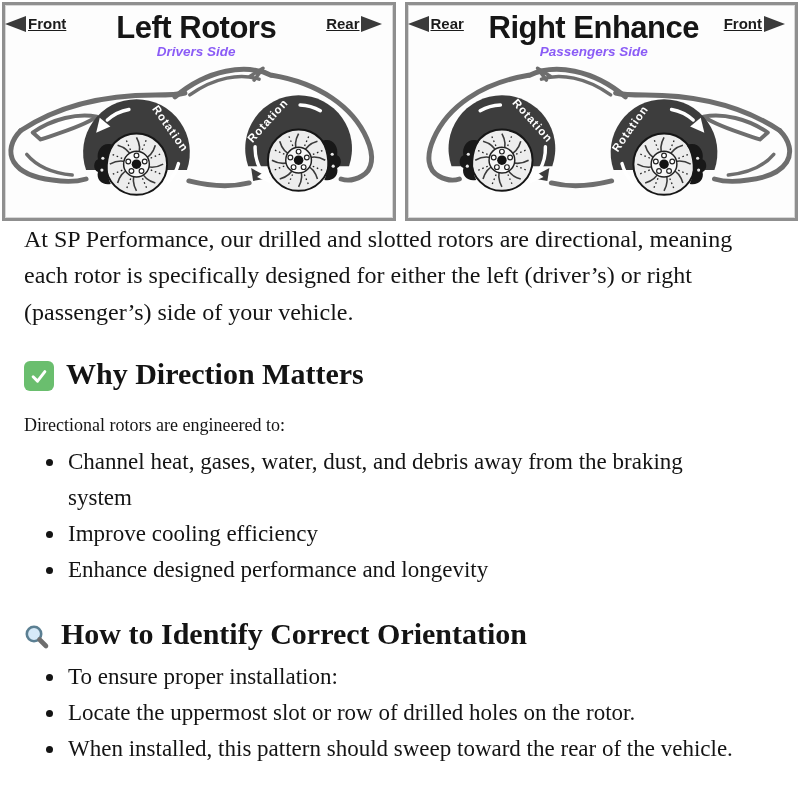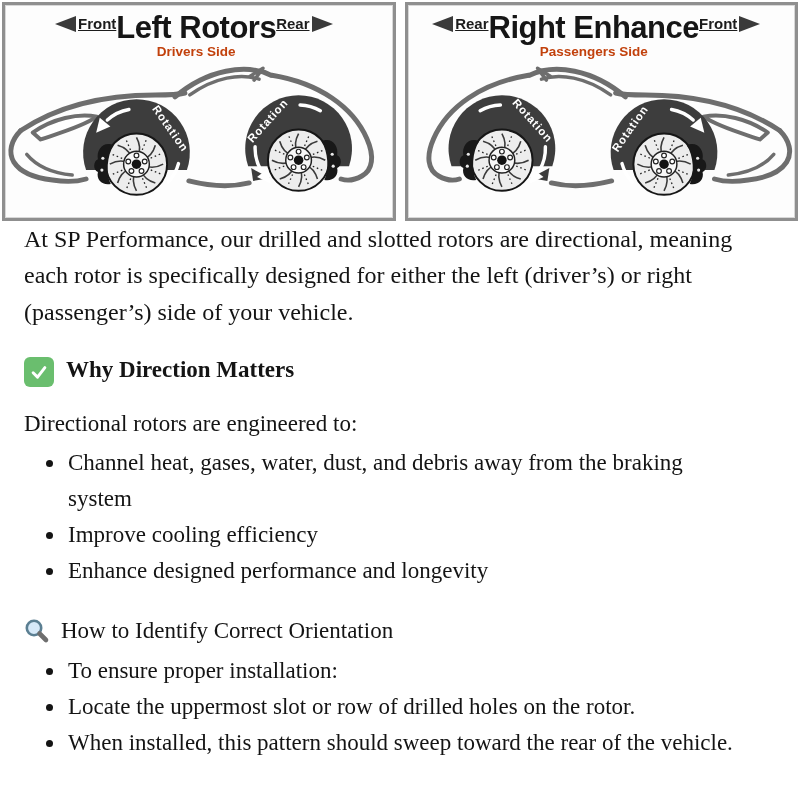--- a/index.html
+++ b/index.html
@@ -6,33 +6,33 @@
     --arch:#3d3d3d; --line:#6e6e6e; --text:#141414; --panel-border:#8f8f8f;
     --check-green:#6abe6e; --magnifier-lens:#d6e9f8; --magnifier-ring:#5b7f92;
   }
   *{box-sizing:border-box;margin:0;padding:0}
   body{width:800px;height:800px;background:#ffffff;overflow:hidden;
        font-family:"Liberation Serif","DejaVu Serif",serif;color:var(--text)}
   
   .diagram{display:flex;gap:9px;padding:2px 2px 0 2px}
   .panel{flex:1;border:3px solid var(--panel-border);background:#fdfdfd;height:219px;
          display:flex;flex-direction:column;box-shadow:inset 0 0 0 1px #d8d8d8}
-  .panel-head{display:flex;align-items:flex-start;justify-content:center;
+  .panel-head{display:flex;align-items:flex-start;justify-content:space-between;
               padding:7px 10px 0 0;height:48px}
   .edge{display:flex;align-items:center;margin-top:3px}
   .tri{width:0;height:0;border-top:8px solid transparent;border-bottom:8px solid transparent}
   .tri-left{border-right:21px solid #3a3a3a;margin-right:2px}
   .tri-right{border-left:21px solid #3a3a3a;margin-left:2px}
   .edge-label{font-family:"Liberation Sans",sans-serif;font-weight:bold;font-size:15px;
               color:#1c1c1c;text-decoration:underline}
   .title-block{text-align:center;line-height:1.05}
   .panel-title{font-family:"Liberation Sans",sans-serif;font-weight:bold;font-size:31px;
                color:#161616;letter-spacing:-0.5px}
-  .panel-subtitle{font-family:"Liberation Sans",sans-serif;font-weight:bold;
-                  font-size:13.5px;color:#c2410c}
+  .panel-subtitle{font-family:"Liberation Sans",sans-serif;font-style:italic;font-weight:bold;
+                  font-size:13.5px;color:#8b5cf6}
   .car-svg{flex:1;width:100%;display:block}
   
   .bodyline{fill:none;stroke:var(--line);stroke-width:5;stroke-linecap:round;stroke-linejoin:round}
   .thinline{fill:none;stroke:var(--line);stroke-width:3.5;stroke-linecap:round;stroke-linejoin:round}
   .headlight{fill:#ffffff;stroke:var(--line);stroke-width:4;stroke-linejoin:round}
   .arch{fill:var(--arch)}
   .rotor-face{fill:#ededed;stroke:#161616;stroke-width:2}
   .slot{fill:none;stroke:#3a3a3a;stroke-width:1.6}
   .drill{fill:none;stroke:#222;stroke-width:1.3;stroke-dasharray:1.6 2.8}
   .hub{fill:#f7f7f7;stroke:#222;stroke-width:1.5}
@@ -40,26 +40,26 @@
   .bore{fill:#131313}
   .caliper{fill:#181818}
   .cal-dot{fill:#e9e9e9}
   .ribbon path{stroke:#ffffff;stroke-width:3.5;fill:none;stroke-linecap:round}
   .ribbon polygon{fill:#ffffff}
   .rot-text{font-family:"Liberation Sans",sans-serif;font-weight:bold;font-size:11.5px;
             fill:#ffffff;letter-spacing:1px}
   
   .content{padding:0 24px}
   .intro{font-size:24px;line-height:1.52;max-width:712px;}
-  .sec-head{display:flex;align-items:flex-start;gap:12px;margin-top:27px;
-            font-size:23px;font-weight:bold}
-  .sec-head.regular{font-weight:normal;gap:10px;margin-top:29px}
+  .sec-head{display:flex;align-items:flex-end;gap:12px;margin-top:27px;
+            font-size:30px;font-weight:bold}
+  .sec-head.regular{font-weight:bold;gap:10px;margin-top:29px}
   .check-icon{width:30px;height:30px;border-radius:6px;background:var(--check-green);
               display:inline-flex;align-items:center;justify-content:center;flex:0 0 auto}
-  .lead{font-size:23px;margin-top:24px}
+  .lead{font-size:18px;margin-top:24px}
   ul{margin-top:8px;padding-left:42px;max-width:712px;list-style:disc}
   li{font-size:23px;line-height:1.56;padding-left:2px}
 </style>
 </head>
 <body>
 
 <svg width="0" height="0" style="position:absolute" aria-hidden="true">
   <defs>
     <g id="car-body">
       <path class="bodyline" d="M 16,76 C 55,50 102,40 152,40 C 164,40 174,40 182,38"></path>

